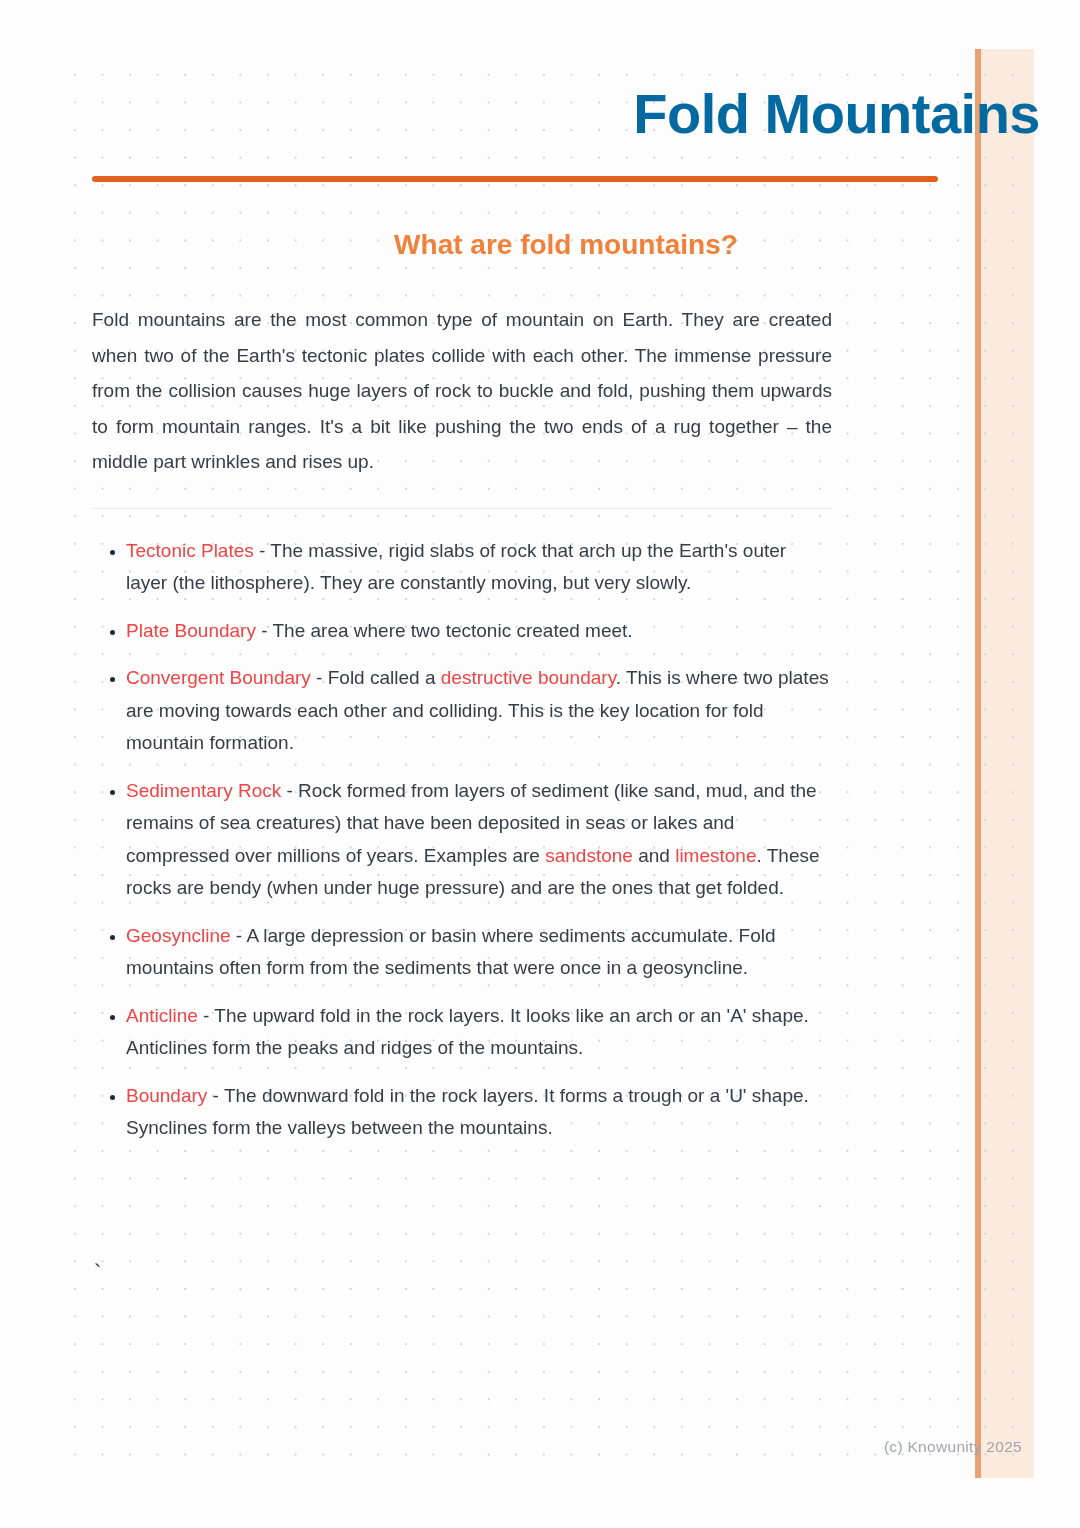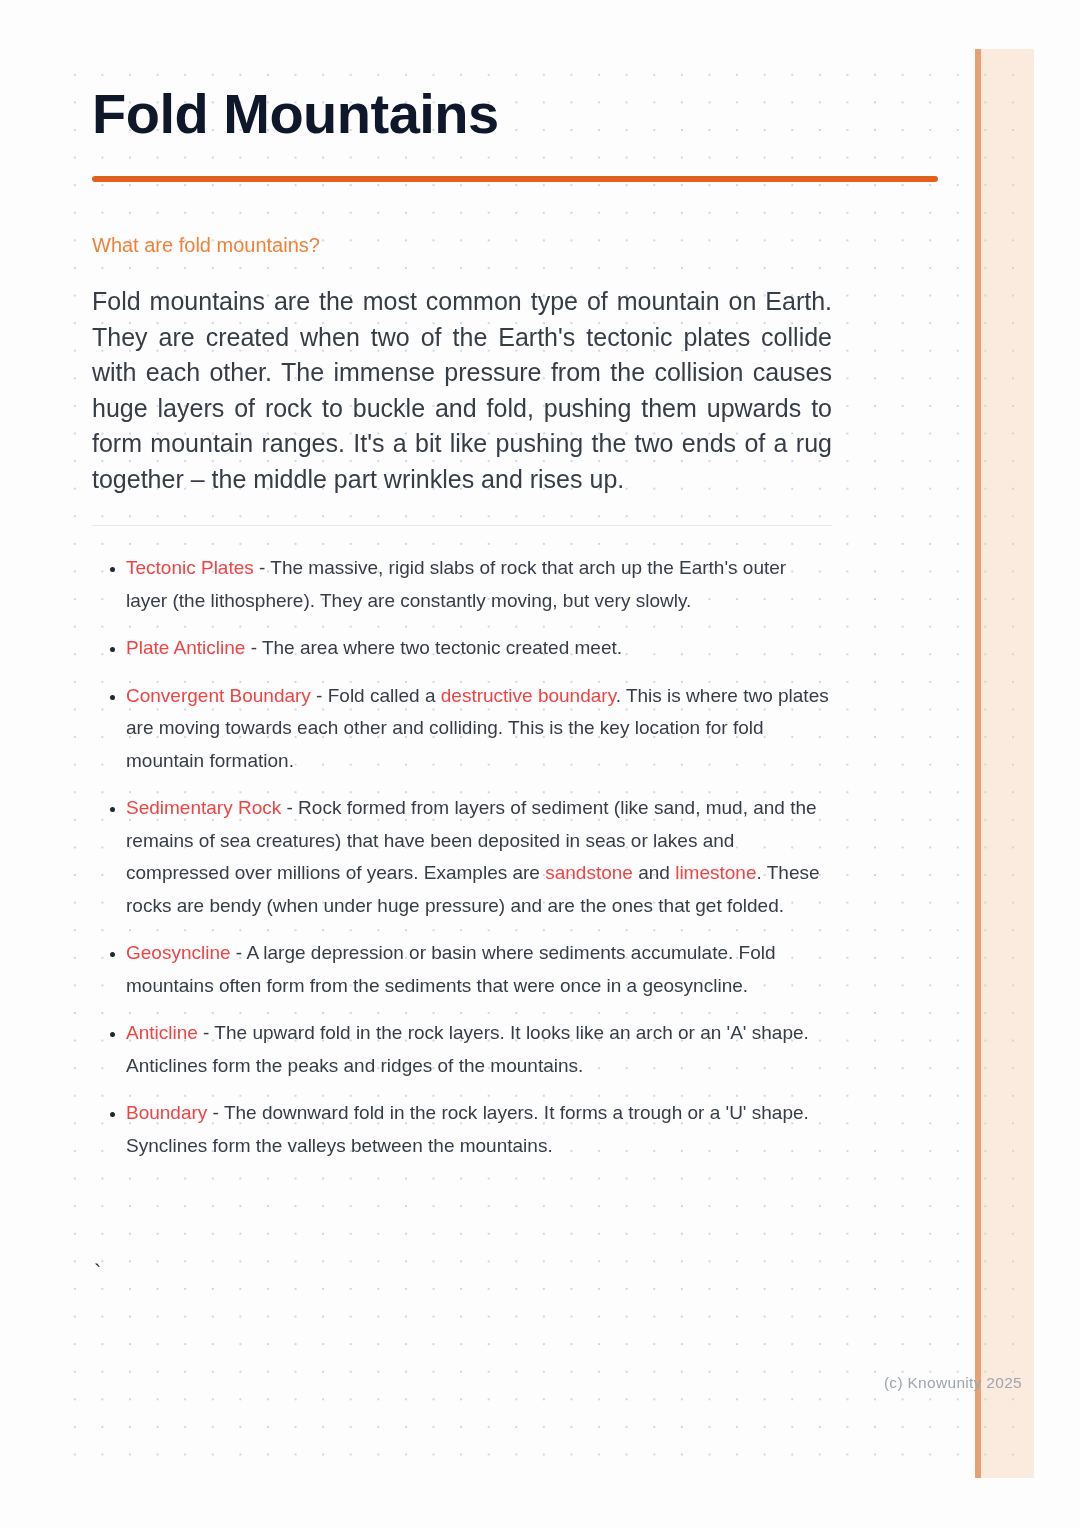--- a/index.html
+++ b/index.html
@@ -52,41 +52,43 @@
     position: relative;
     z-index: 2;
     padding: 84px 0 0 92px;
     width: 1040px;
   }
   .title {
     font-size: 56px;
     line-height: 60px;
     font-weight: 800;
     letter-spacing: -0.5px;
-    color: #0f172a;
+    color: #0369a1;
+    text-align: right;
   }
   .title-rule {
     width: 846px;
     height: 6px;
     background: #e2601f;
     border-radius: 3px;
     margin-top: 32px;
   }
   .section-heading {
-    font-size: 20px;
+    font-size: 28px;
     line-height: 34px;
-    font-weight: 400;
+    font-weight: 700;
     color: #ef8138;
+    text-align: center;
   }
   .heading-intro { margin-top: 46px; }
   .heading-terms { margin-top: 38px; }
   .body-text {
-    margin-top: 22px;
+    margin-top: 40px;
     width: 740px;
-    font-size: 25px;
+    font-size: 19px;
     line-height: 35.5px;
     color: #363d47;
     text-align: justify;
   }
   .section-divider {
     width: 740px;
     height: 1px;
     background: #e8e9ec;
     border: none;
     margin-top: 28px;
@@ -115,21 +117,21 @@
     position: absolute;
     left: 94px;
     top: 1260px;
     font-size: 22px;
     color: #30363f;
     z-index: 2;
   }
   .watermark {
     position: absolute;
     right: 58px;
-    top: 1374px;
+    top: 1438px;
     font-size: 15.5px;
     color: #9fa5ad;
     z-index: 3;
     letter-spacing: 0.3px;
   }
 </style>
 </head>
 <body>
 
 <div class="page">
@@ -144,21 +146,21 @@
     <section>
       <h2 class="section-heading heading-intro">What are fold mountains?</h2>
       <p class="body-text">Fold mountains are the most common type of mountain on Earth. They are created when two of the Earth's tectonic plates collide with each other. The immense pressure from the collision causes huge layers of rock to buckle and fold, pushing them upwards to form mountain ranges. It's a bit like pushing the two ends of a rug together – the middle part wrinkles and rises up.</p>
     </section>
 
     <div class="section-divider"></div>
 
     <section>
       <ul class="terms-list" id="terms-list">
           <li><span class="term-bold">Tectonic Plates</span><span class="term-text"> - The massive, rigid slabs of rock that arch up the Earth's outer layer (the lithosphere). They are constantly moving, but very slowly.</span></li>
-          <li><span class="term-bold">Plate Anticline</span><span class="term-text"> - The area where two tectonic created meet.</span></li>
+          <li><span class="term-bold">Plate Boundary</span><span class="term-text"> - The area where two tectonic created meet.</span></li>
           <li><span class="term-bold">Convergent Boundary</span><span class="term-text"> - Fold called a </span><span class="term-bold">destructive boundary</span><span class="term-text">. This is where two plates are moving towards each other and colliding. This is the key location for fold mountain formation.</span></li>
           <li><span class="term-bold">Sedimentary Rock</span><span class="term-text"> - Rock formed from layers of sediment (like sand, mud, and the remains of sea creatures) that have been deposited in seas or lakes and compressed over millions of years. Examples are </span><span class="term-bold">sandstone</span><span class="term-text"> and </span><span class="term-bold">limestone</span><span class="term-text">. These rocks are bendy (when under huge pressure) and are the ones that get folded.</span></li>
           <li><span class="term-bold">Geosyncline</span><span class="term-text"> - A large depression or basin where sediments accumulate. Fold mountains often form from the sediments that were once in a geosyncline.</span></li>
           <li><span class="term-bold">Anticline</span><span class="term-text"> - The upward fold in the rock layers. It looks like an arch or an 'A' shape. Anticlines form the peaks and ridges of the mountains.</span></li>
           <li><span class="term-bold">Boundary</span><span class="term-text"> - The downward fold in the rock layers. It forms a trough or a 'U' shape. Synclines form the valleys between the mountains.</span></li>
         </ul>
     </section>
   </main>
 
   <div class="stray-char">`</div>

